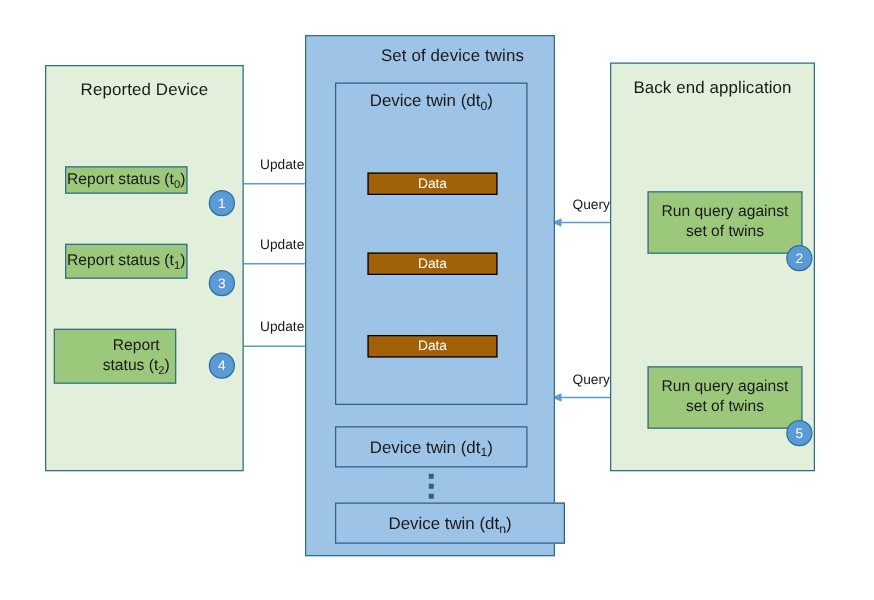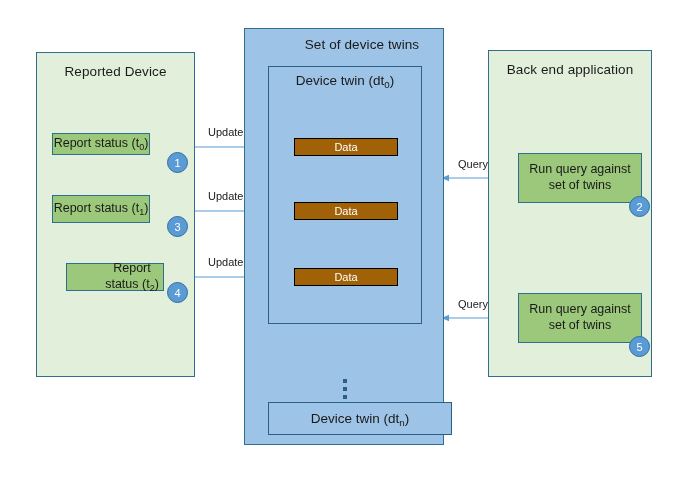--- a/index.html
+++ b/index.html
@@ -206,21 +206,21 @@
   <div class="box-green" style="left:52px; top:133px; width:98px; height:22px;">
     <span><span>Report status (t</span><sub>0</sub><span>)</span></span>
   </div>
   <div class="badge" style="left:167px; top:152px;">1</div>
 
   <div class="box-green" style="left:52px; top:195px; width:98px; height:28px;">
     <span><span>Report status (t</span><sub>1</sub><span>)</span></span>
   </div>
   <div class="badge" style="left:167px; top:216px;">3</div>
 
-  <div class="box-green" style="left:66px; top:263px; width:98px; height:28px;padding-left:34px;">
+  <div class="box-green" style="left:43px; top:263px; width:98px; height:44px;padding-left:34px;">
     <span><span>Report status (t</span><sub>2</sub><span>)</span></span>
   </div>
   <div class="badge" style="left:167px; top:282px;">4</div>
 
   <div class="edge-label" style="left:208px; top:126px;">Update</div>
   <div class="edge-label" style="left:208px; top:190px;">Update</div>
   <div class="edge-label" style="left:208px; top:256px;">Update</div>
 
   <div class="panel panel-blue" style="left:244px; top:28px; width:200px; height:417px;">
     <div class="panel-title" style="top:8px;padding-left:18px;">Set of device twins</div>
@@ -228,20 +228,23 @@
 
   <div class="twin-outer" style="left:268px; top:66px; width:154px; height:258px;">
     <div class="twin-outer-title"><span>Device twin (dt</span><sub>0</sub><span>)</span></div>
   </div>
 
 
   <div class="data-box" style="left:294px; top:138px; width:104px; height:18px;">Data</div>
   <div class="data-box" style="left:294px; top:202px; width:104px; height:18px;">Data</div>
   <div class="data-box" style="left:294px; top:268px; width:104px; height:18px;">Data</div>
 
+  <div class="twin-box" style="left:268px; top:341px; width:154px; height:33px;">
+    <span><span>Device twin (dt</span><sub>1</sub><span>)</span></span>
+  </div>
 
   <div class="vdots" style="left:343px; top:379px; width:4px; height:20px;">
     <span></span>
       <span></span>
       <span></span>
   </div>
 
   <div class="twin-box" style="left:268px; top:402px; width:184px; height:33px;">
     <span><span>Device twin (dt</span><sub>n</sub><span>)</span></span>
   </div>

